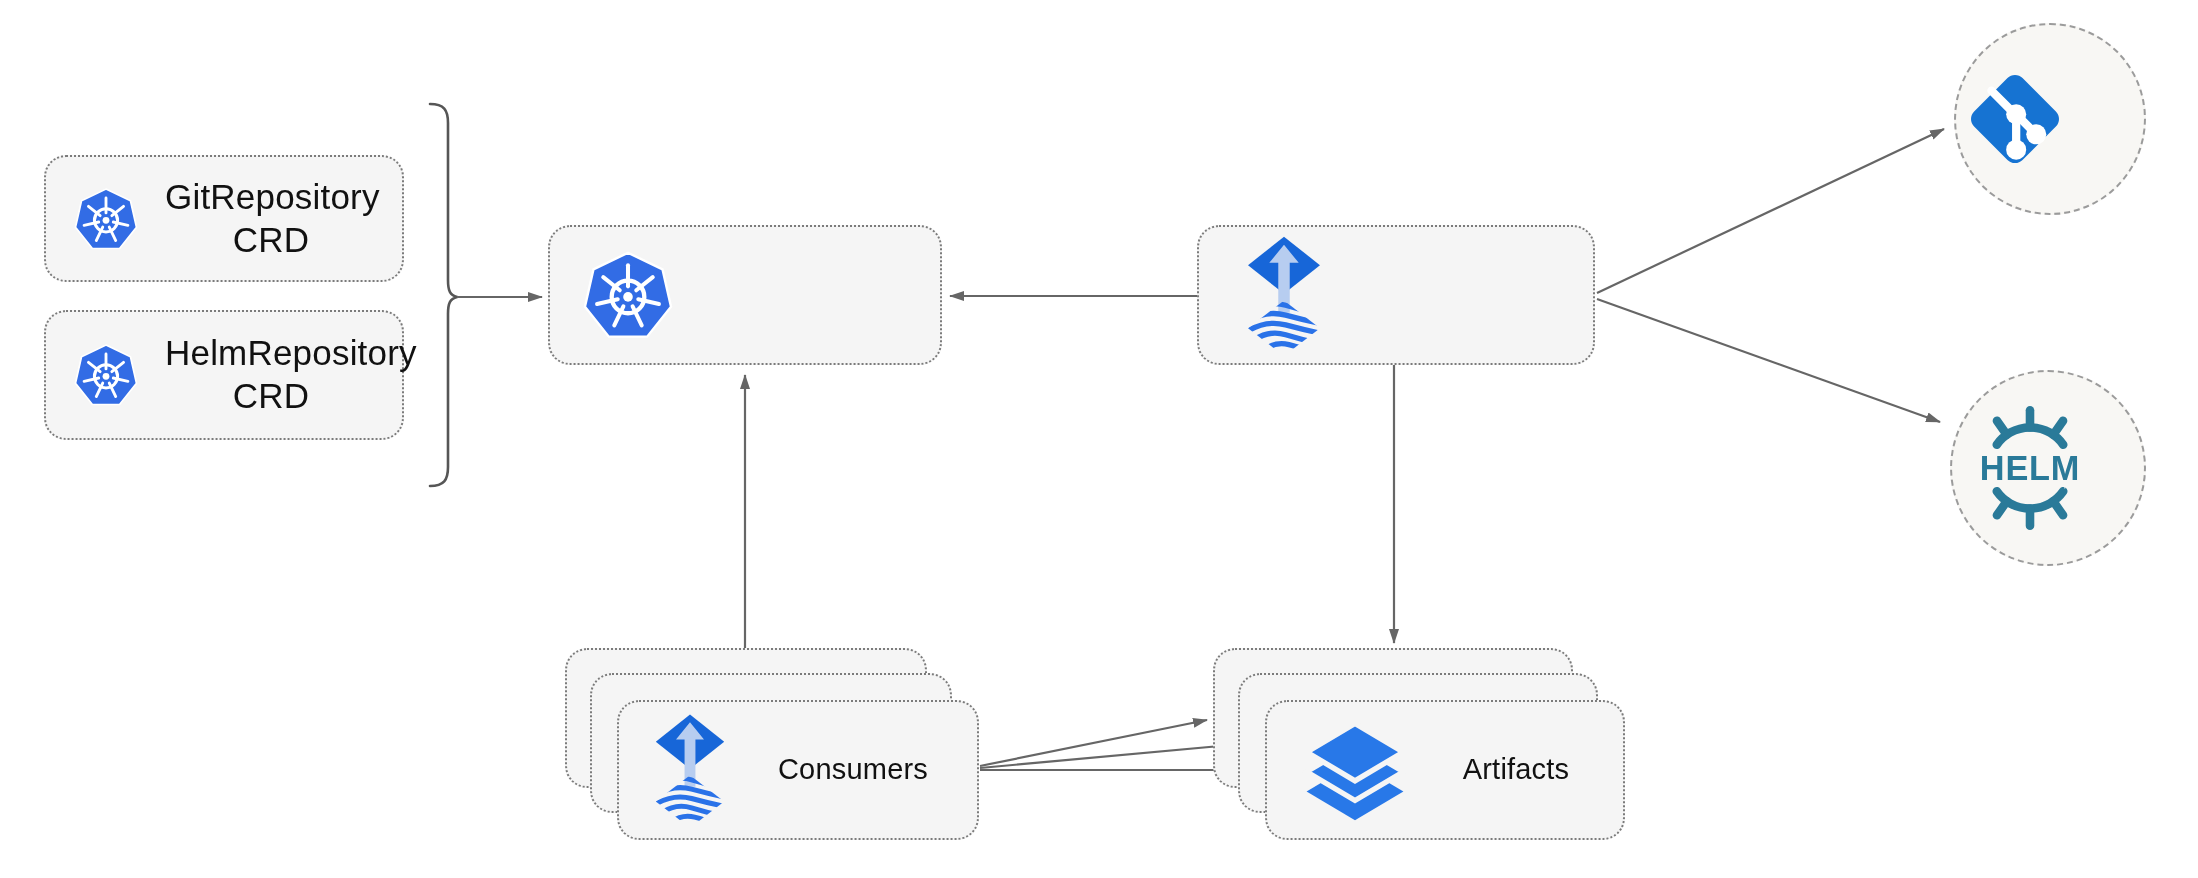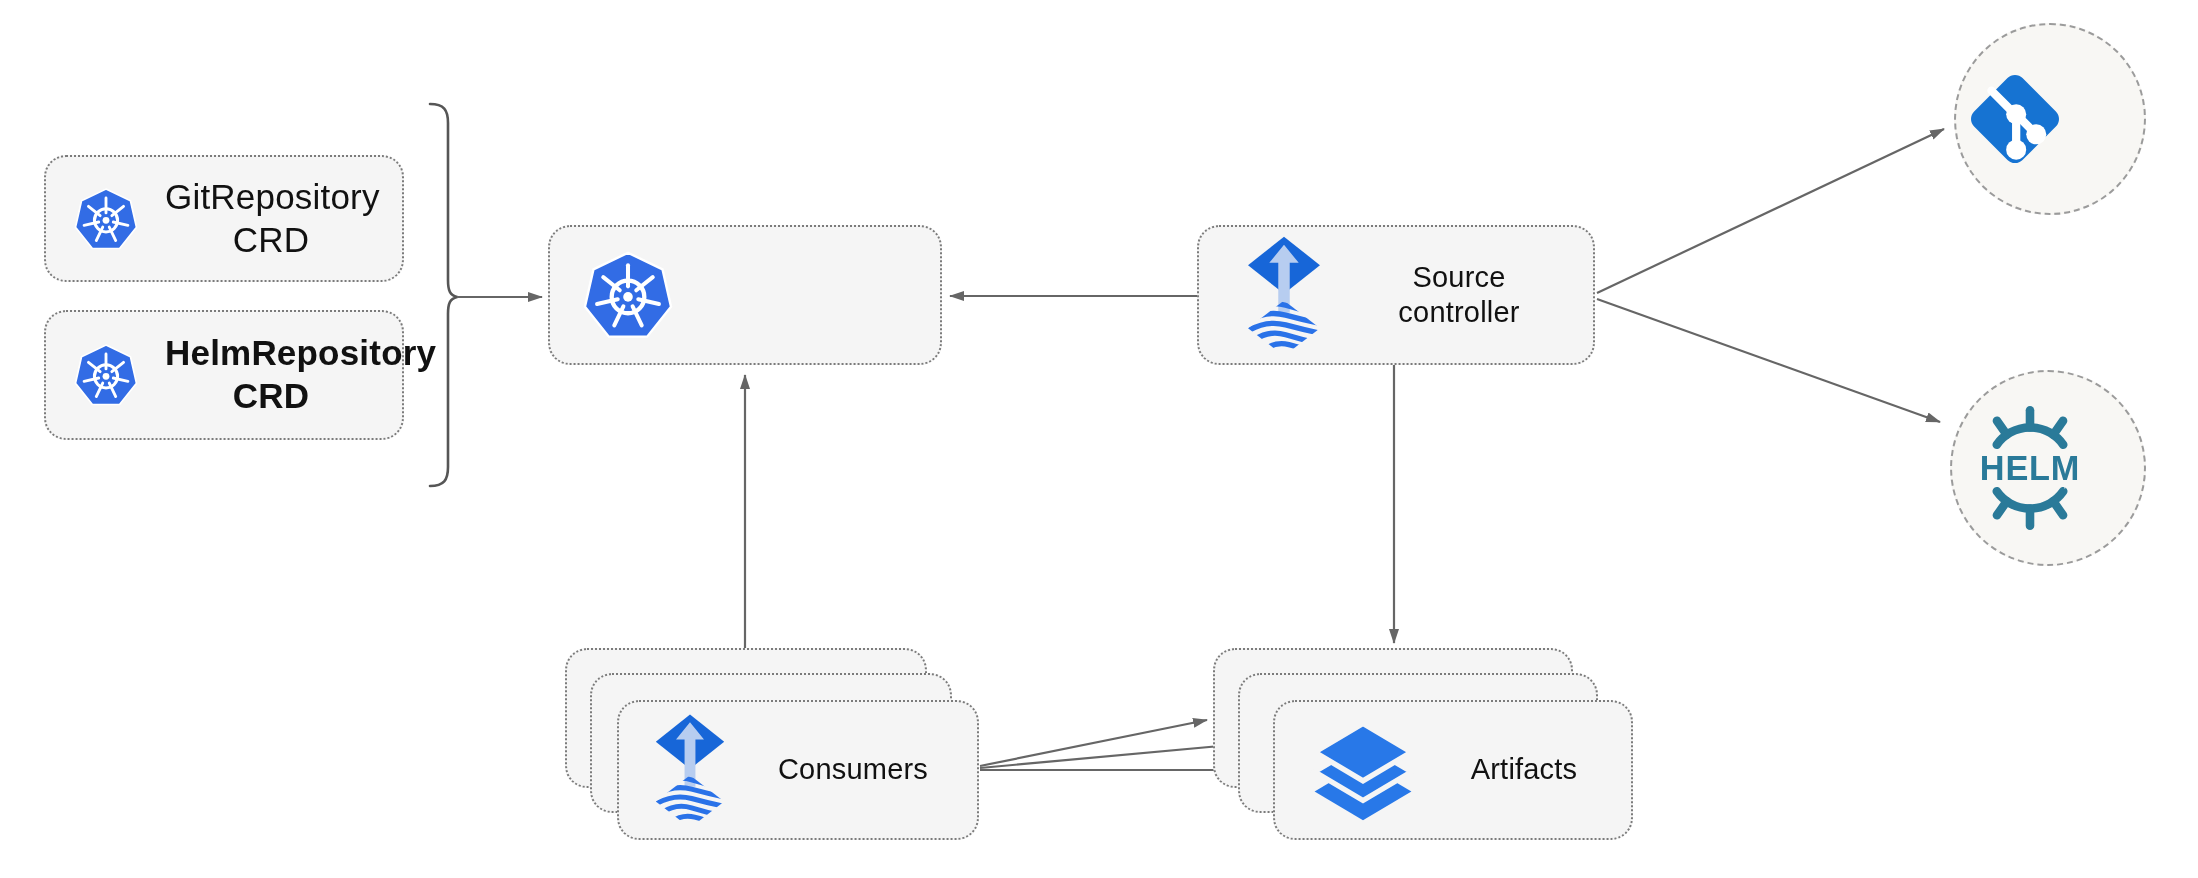--- a/index.html
+++ b/index.html
@@ -115,62 +115,59 @@
       </span>
   </div>
 
   <div class="node" style="left:44px;top:310px;width:360px;height:130px;">
     <span class="icon-wrap" style="margin-left:26px;">
       <svg width="68" height="68" viewBox="0 0 100 100">
           <use href="#sym-k8s"></use>
         </svg>
     </span>
     <span class="label-wrap">
-        <span class="label" style="max-width:212px;font-weight:bold;">HelmRepository CRD</span>
+        <span class="label" style="max-width:212px;">HelmRepository CRD</span>
       </span>
   </div>
 
   <div class="node" style="left:548px;top:225px;width:394px;height:140px;">
     <span class="icon-wrap" style="margin-left:30px;">
       <svg width="96" height="96" viewBox="0 0 100 100">
           <use href="#sym-k8s"></use>
         </svg>
     </span>
   </div>
 
   <div class="node" style="left:1197px;top:225px;width:398px;height:140px;">
     <span class="icon-wrap" style="margin-left:44px;">
       <svg width="82" height="121" viewBox="0 0 100 148">
           <use href="#sym-flux"></use>
         </svg>
     </span>
-    <span class="label-wrap">
-        <span class="label lg" style="max-width:170px;">Source controller</span>
-      </span>
   </div>
 
   <div class="stack-group" style="left:565px;top:648px;width:414px;height:192px;">
     <div class="node" style="left:0;top:0;width:362px;height:140px;"></div>
     <div class="node" style="left:25px;top:25px;width:362px;height:140px;"></div>
     <div class="node" style="left:52px;top:52px;width:362px;height:140px;">
       <span class="icon-wrap" style="margin-left:32px;">
         <svg width="78" height="115" viewBox="0 0 100 148">
             <use href="#sym-flux"></use>
           </svg>
       </span>
       <span class="label-wrap">
           <span class="label lg">Consumers</span>
         </span>
     </div>
   </div>
 
   <div class="stack-group" style="left:1213px;top:648px;width:412px;height:192px;">
     <div class="node" style="left:0;top:0;width:360px;height:140px;"></div>
     <div class="node" style="left:25px;top:25px;width:360px;height:140px;"></div>
-    <div class="node" style="left:60px;top:52px;width:360px;height:140px;align-items:center;">
+    <div class="node" style="left:52px;top:52px;width:360px;height:140px;align-items:center;">
       <span class="icon-wrap" style="margin-left:34px;">
         <svg width="108" height="104" viewBox="0 0 120 116">
           <polygon points="60,50 114,82 60,114 6,82" style="fill:var(--layers-blue)"></polygon>
           <polygon points="60,28 114,60 60,92 6,60" style="fill:var(--layers-blue);stroke:var(--node-fill)" stroke-width="6"></polygon>
           <polygon points="60,6 114,38 60,70 6,38" style="fill:var(--layers-blue);stroke:var(--node-fill)" stroke-width="6"></polygon>
         </svg>
       </span>
       <span class="label-wrap">
           <span class="label lg">Artifacts</span>
         </span>

